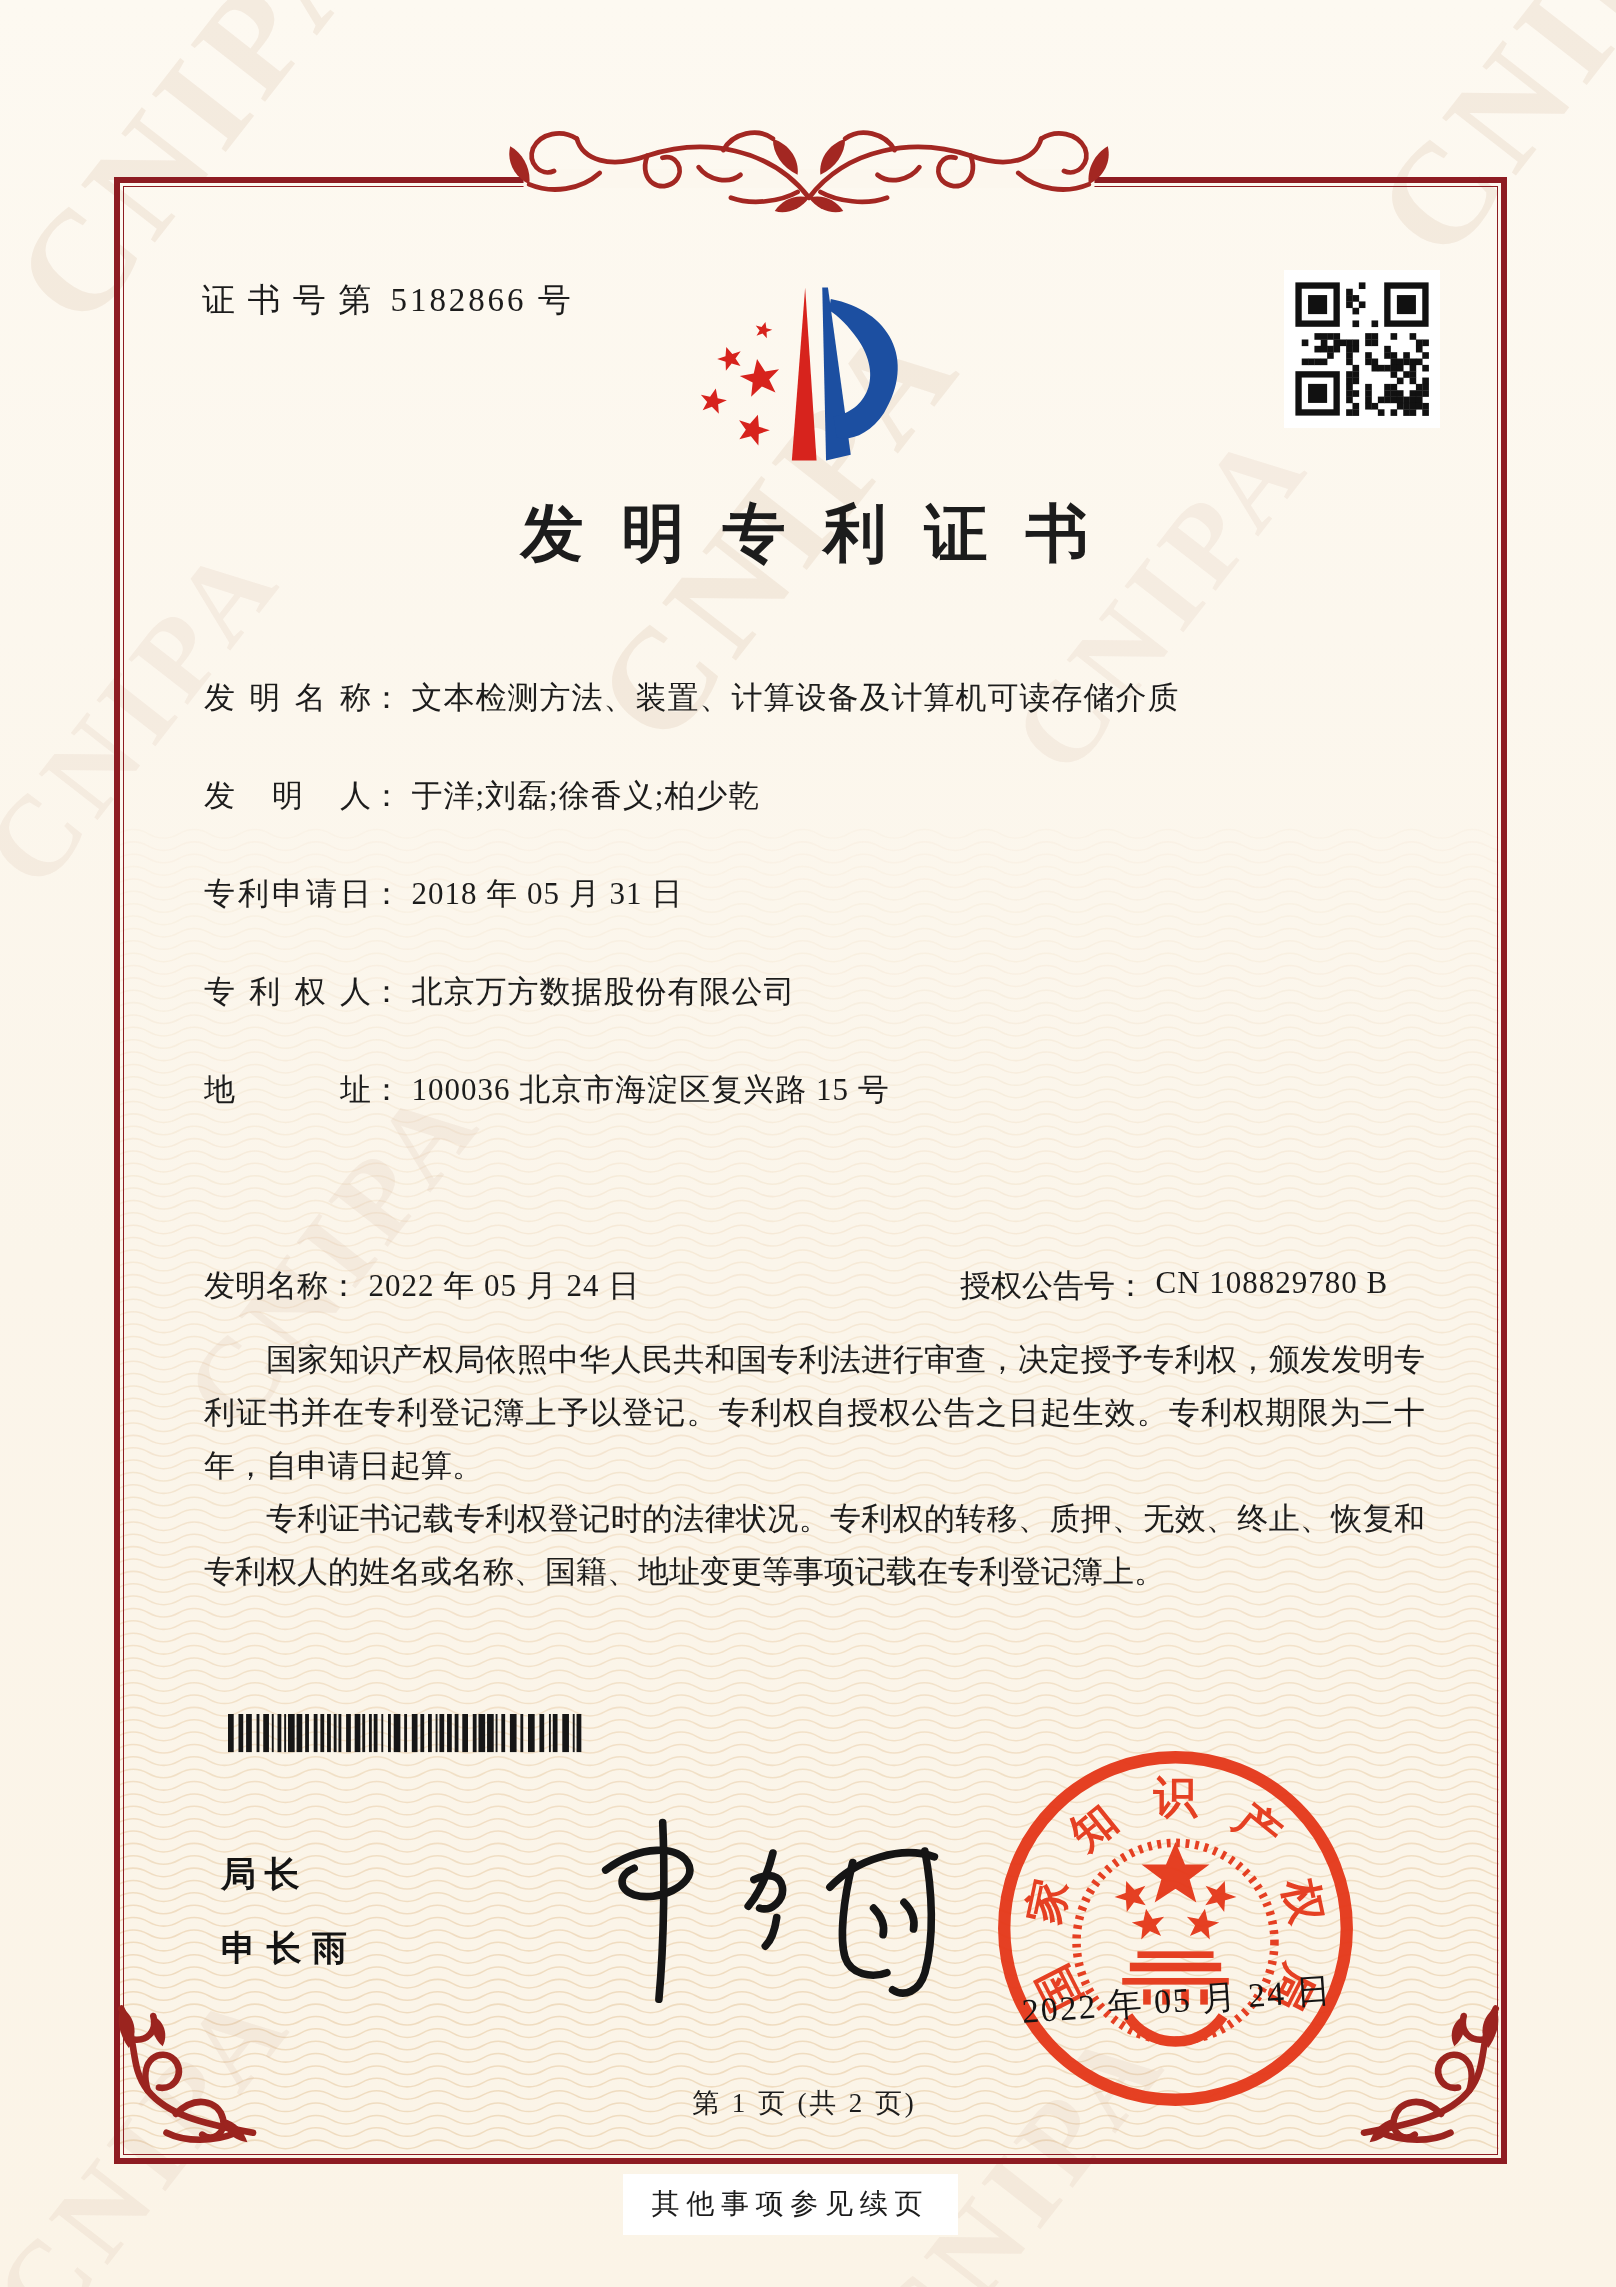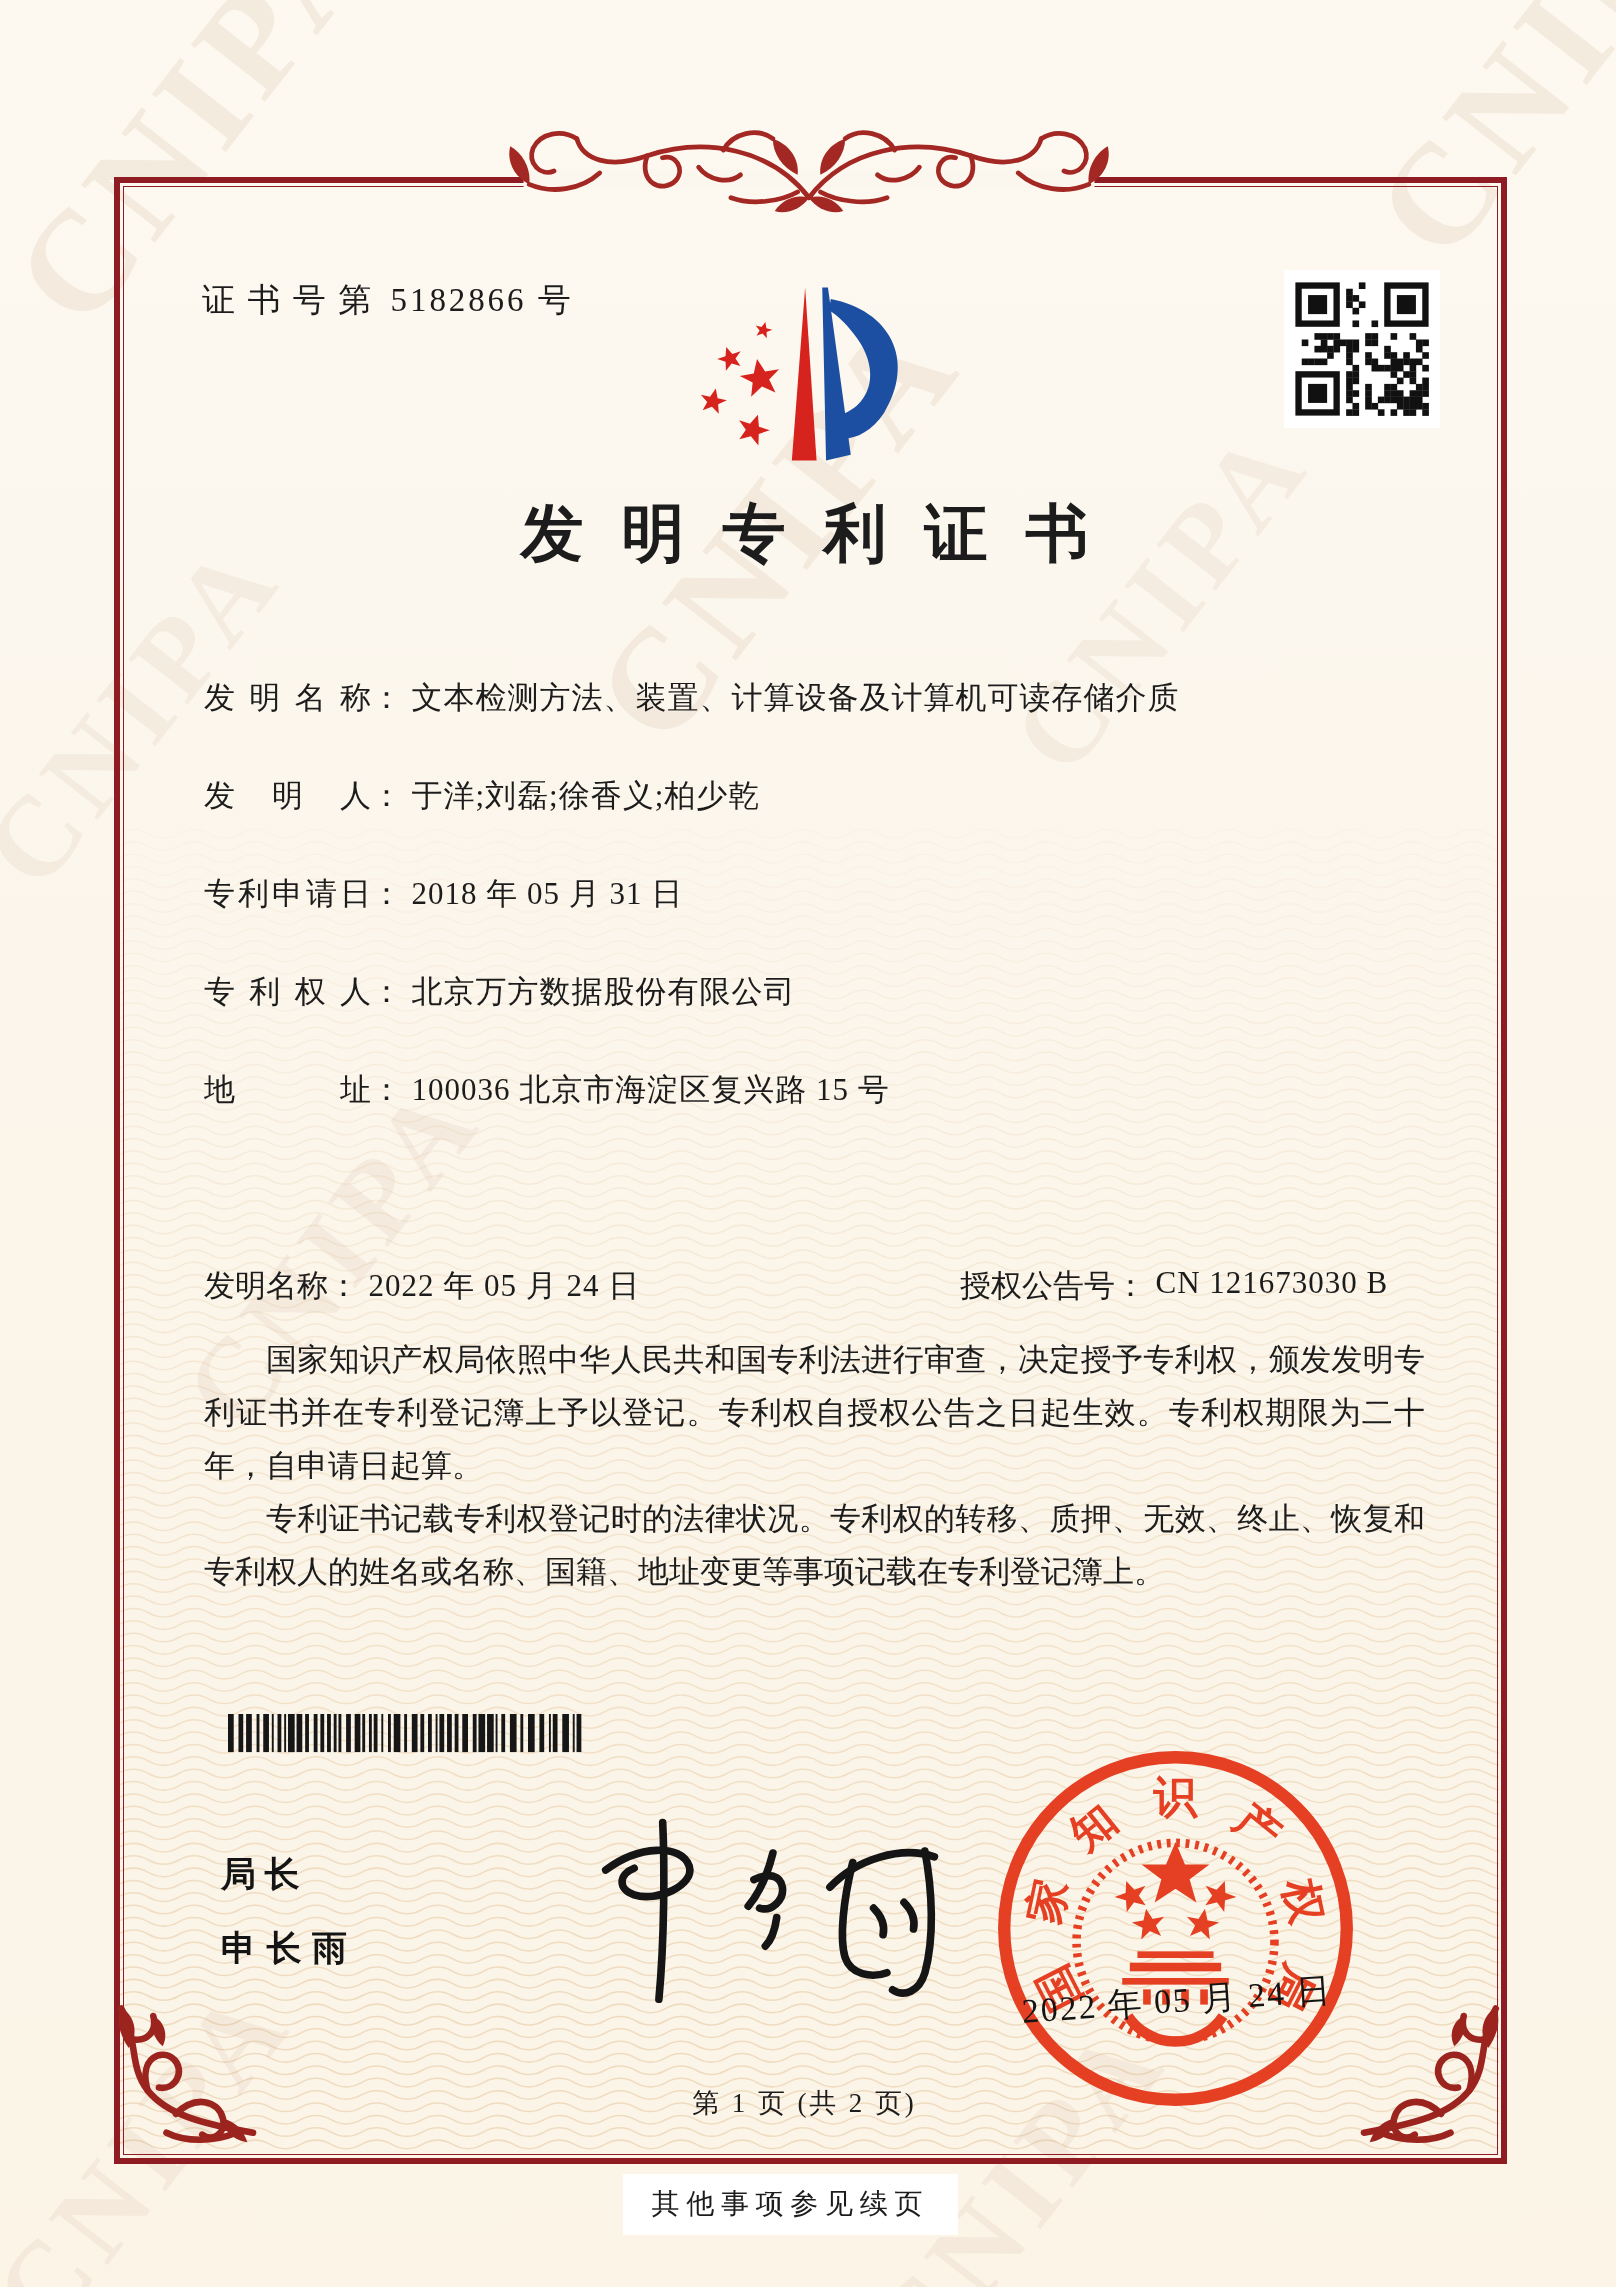--- a/index.html
+++ b/index.html
@@ -405,21 +405,21 @@
       <span class="flabel">专利权人</span><span class="fcolon">：</span><span class="fvalue">北京万方数据股份有限公司</span>
     </div>
     <div class="frow">
       <span class="flabel">地址</span><span class="fcolon">：</span><span class="fvalue">100036 北京市海淀区复兴路 15 号</span>
     </div>
   </div>
 
   <div class="grant-row">
     <span>发明名称</span><span>：</span><span class="fvalue">2022 年 05 月 24 日</span>
     <span class="grant-b">
-      <span>授权公告号</span><span>：</span><span class="fvalue">CN 121673030 B</span>
+      <span>授权公告号</span><span>：</span><span class="fvalue">CN 108829780 B</span>
     </span>
   </div>
 
   <div class="body-text">
     <p>国家知识产权局依照中华人民共和国专利法进行审查，决定授予专利权，颁发发明专利证书并在专利登记簿上予以登记。专利权自授权公告之日起生效。专利权期限为二十年，自申请日起算。</p>
     <p>专利证书记载专利权登记时的法律状况。专利权的转移、质押、无效、终止、恢复和专利权人的姓名或名称、国籍、地址变更等事项记载在专利登记簿上。</p>
   </div>
 
   <svg class="barcode" id="barcode" viewBox="0 0 378 42">
       <rect x="0" y="0" width="6" height="40" fill="#161616"></rect>

